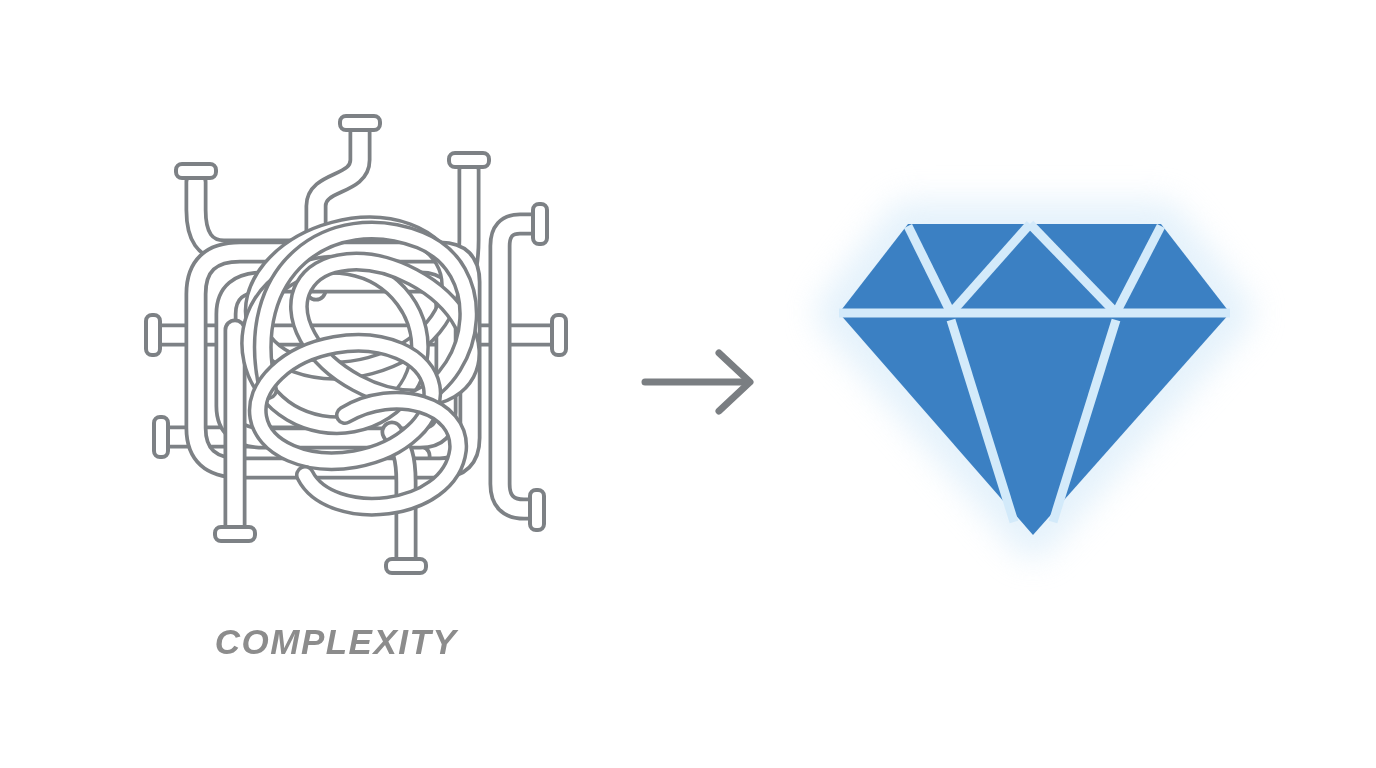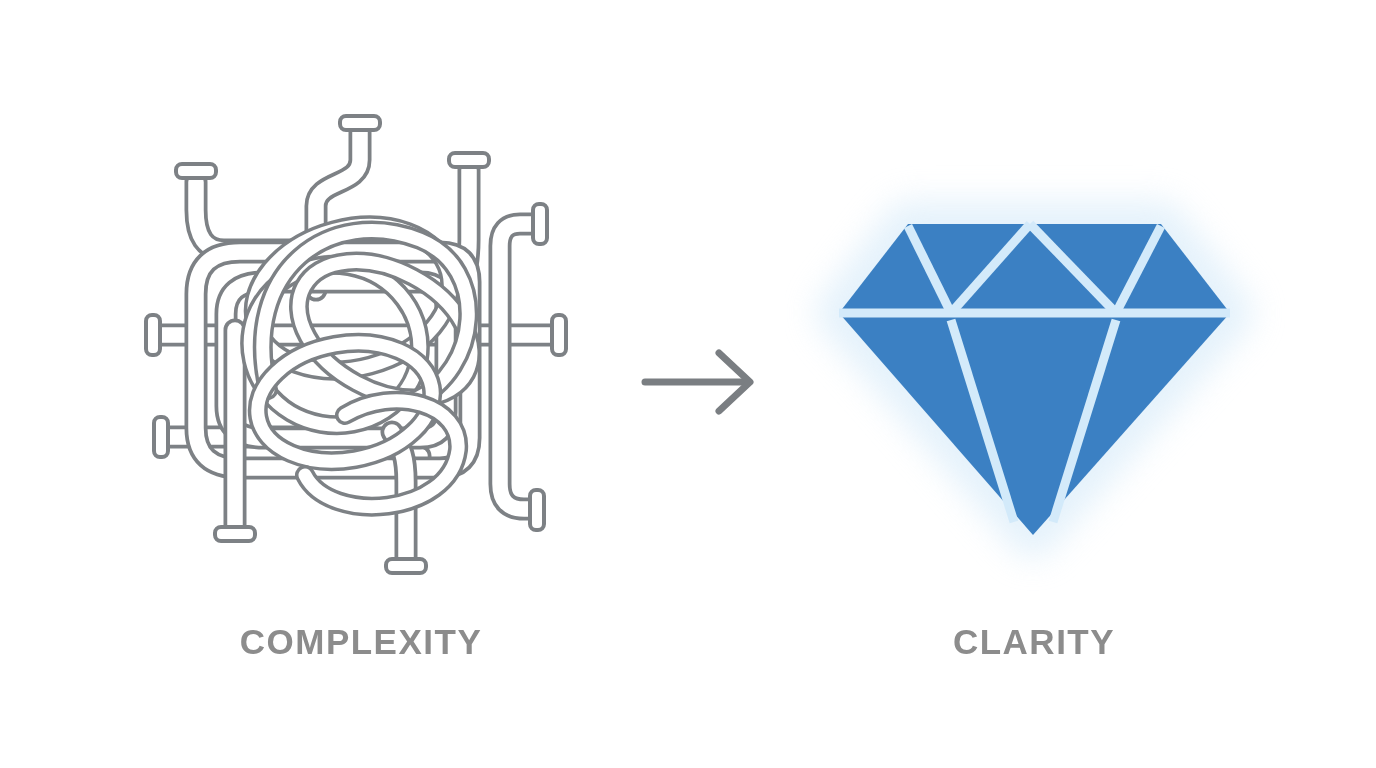--- a/index.html
+++ b/index.html
@@ -25,21 +25,21 @@
   .figure-label{
     position:absolute;
     top:622px;
     width:460px;
     text-align:center;
     font-size:35px;
     font-weight:700;
     letter-spacing:1.5px;
     color:#8c8c8c;
   }
-  .label-left{left:131px;}
+  .label-left{left:106px;font-style:italic;}
   .label-right{left:804px;}
 
   .glow-group{filter:blur(16px);opacity:.55;}
 </style>
 </head>
 <body>
 
 <div class="canvas">
 
   <svg class="tangle-svg" viewBox="105 80 520 520" aria-hidden="true">
@@ -148,15 +148,14 @@
       <path d="M908,226 L951,313"></path>
       <path d="M1030,224 L951,313"></path>
       <path d="M1030,224 L1116,313"></path>
       <path d="M1161,226 L1116,313"></path>
       <path d="M951,320 L1014,522"></path>
       <path d="M1116,320 L1053,522"></path>
     </g>
   </svg>
 
   <div class="figure-label label-left">COMPLEXITY</div>
-  <div class="figure-label label-right">CLARITY</div>
 
 </div>
 
 </body></html>

